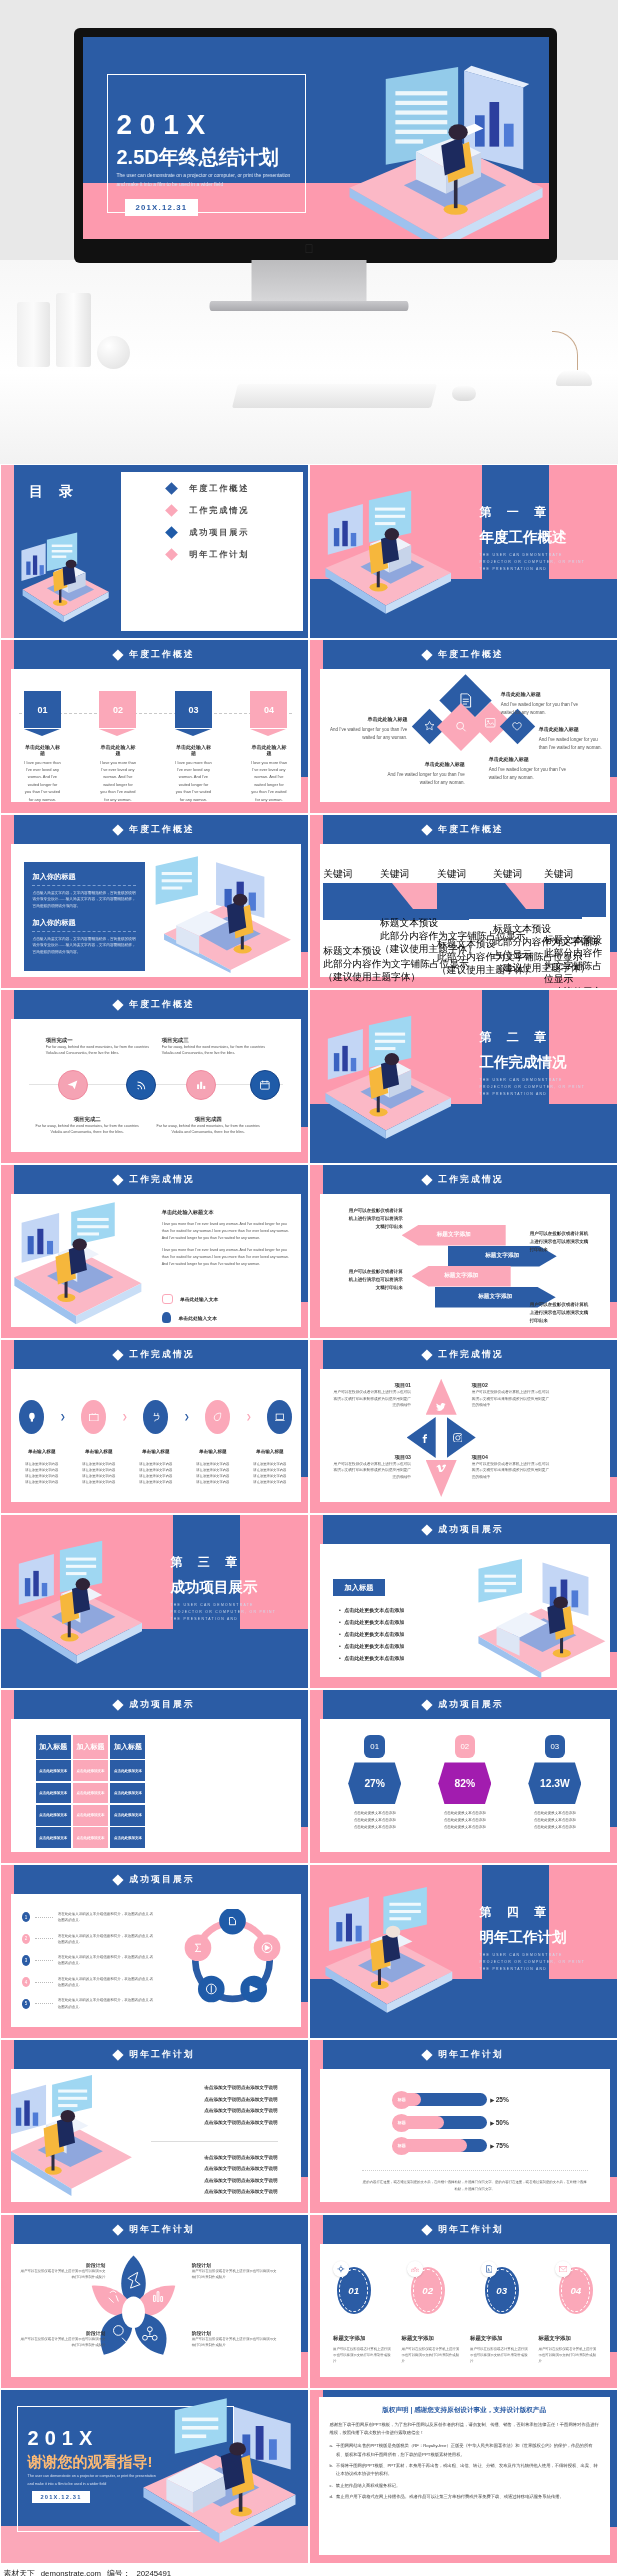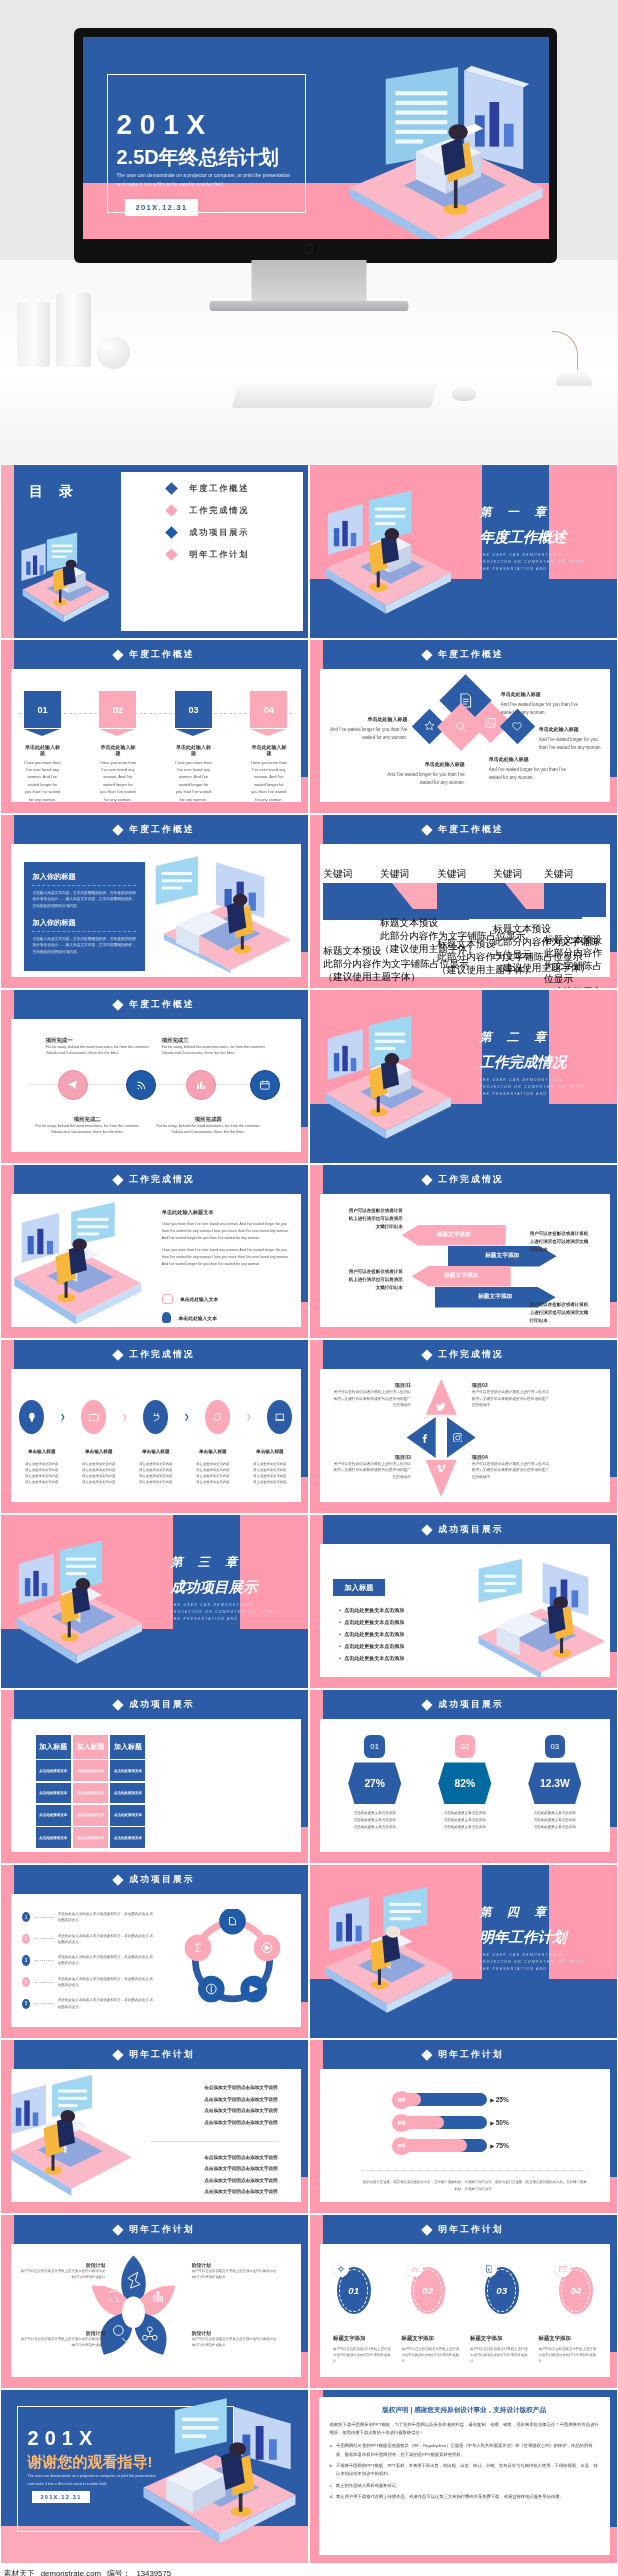--- a/index.html
+++ b/index.html
@@ -58,21 +58,21 @@
   .pinkbar-l { position:absolute; left:0; top:0; width:13.3px; height:100%; background:#fd9aae; }
   .card { position:absolute; left:9.7px; top:29px; right:7.2px; bottom:11px; background:#fff; }
   .hdr { position:absolute; left:0; top:0; width:100%; height:29px; color:#fff;
          display:flex; align-items:center; justify-content:center; gap:7.2px; }
   .hdr .dia { width:7.8px; height:7.8px; background:#fff; transform:rotate(45deg); }
   .hdr .t { font-size:8.8px; font-weight:bold; letter-spacing:2.1px; }
 
   
   .chap .pk-left { position:absolute; left:0; top:0; width:56%; height:66%; background:#fd9aae; }
   .chap .pk-right { position:absolute; right:0; top:0; width:22%; height:66%; background:#fd9aae; }
-  .chap .txt { position:absolute; right:8.5px; top:39px; width:129px; text-align:left; color:#fff;font-style:italic; }
+  .chap .txt { position:absolute; right:8.5px; top:39px; width:129px; text-align:left; color:#fff; }
   .chap .c1 { font-size:12px; font-weight:bold; letter-spacing:6px; }
   .chap .c2 { font-size:14.5px; font-weight:bold; margin-top:7.2px; }
   .chap .c3 { font-size:3.4px; letter-spacing:1.3px; color:#cfdcef; line-height:2.1; margin-top:4.8px; }
   .chap .art { position:absolute; left:13.3px; top:22px; width:157px; height:139px; }
 
   
   .toc-left { position:absolute; left:13.3px; top:0; width:106px; height:100%; background:#2b5ca5; }
   .toc-title { position:absolute; left:28px; top:18px; color:#fff; font-size:14px; font-weight:bold; letter-spacing:6px; }
   .toc-right { position:absolute; left:120px; top:7.2px; right:4.8px; bottom:7.2px; background:#fff; }
   .toc-item { display:flex; align-items:center; gap:13.3px; margin:11px 0 0 46px; }
@@ -1053,21 +1053,21 @@
               <div class="hx-num" style="background:#2b5ca5;margin:0 auto">01</div>
               <div class="hx-big" style="background:#2b5ca5;margin:4.8px auto 0">27%</div>
               <div class="hx-d" style="margin-top:6px">
                 <div>点击此处更换文本点击添加</div>
                 <div>点击此处更换文本点击添加</div>
                 <div>点击此处更换文本点击添加</div>
               </div>
             </div>
             <div style="text-align:center;width:66px">
               <div class="hx-num" style="background:#fba8b9;margin:0 auto">02</div>
-              <div class="hx-big" style="background:#0369a1;margin:4.8px auto 0">82%</div>
+              <div class="hx-big" style="background:#a21caf;margin:4.8px auto 0">82%</div>
               <div class="hx-d" style="margin-top:6px">
                 <div>点击此处更换文本点击添加</div>
                 <div>点击此处更换文本点击添加</div>
                 <div>点击此处更换文本点击添加</div>
               </div>
             </div>
             <div style="text-align:center;width:66px">
               <div class="hx-num" style="background:#2b5ca5;margin:0 auto">03</div>
               <div class="hx-big" style="background:#2b5ca5;margin:4.8px auto 0">12.3W</div>
               <div class="hx-d" style="margin-top:6px">
@@ -1471,15 +1471,15 @@
         </div>
       </div>
     </div>
   </div>
 </div>
 
 <div class="wm">
   <span>素材天下</span>
   <span class="site">demonstrate.com</span>
   <span>编号：</span>
-  <span>13439575</span>
+  <span>20245491</span>
 </div>
 
 
 </body></html>

